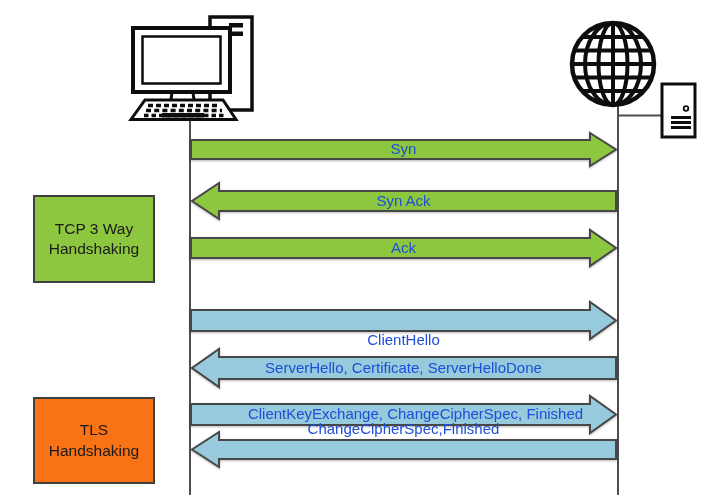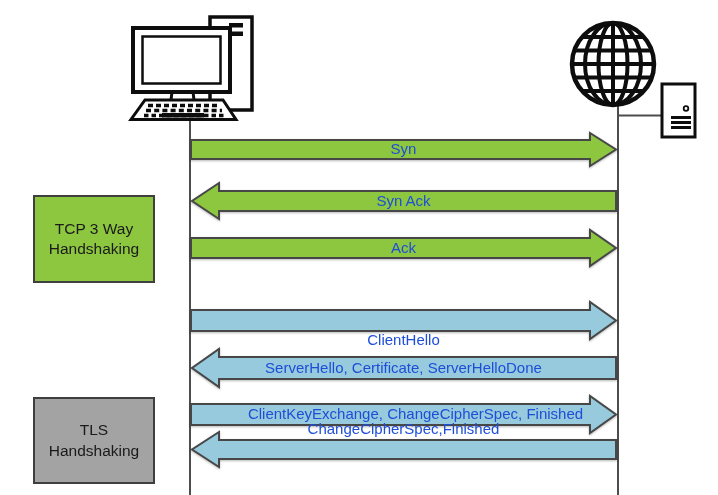--- a/index.html
+++ b/index.html
@@ -31,21 +31,21 @@
     flex-direction: column;
     align-items: center;
     justify-content: center;
     text-align: center;
     font-size: 15.5px;
     line-height: 1.32;
     color: #1a1a1a;
     margin-top: 32px;
   }
   .tcp-box { top: 163px; height: 84px; background: #8DC63F; }
-  .tls-box { top: 365px; height: 83px; background: #a3a3a3; }
+  .tls-box { top: 365px; height: 83px; background: #f97316; }
   .arrow-shape { filter: drop-shadow(0px 1.5px 1px rgba(0,0,0,0.28)); }
 </style>
 </head>
 <body>
 
 <div class="stage">
 
   <svg width="718" height="495" viewBox="0 0 718 495">
 
     <line x1="190" y1="119" x2="190" y2="495" stroke="#4d4d4d" stroke-width="2"></line>

